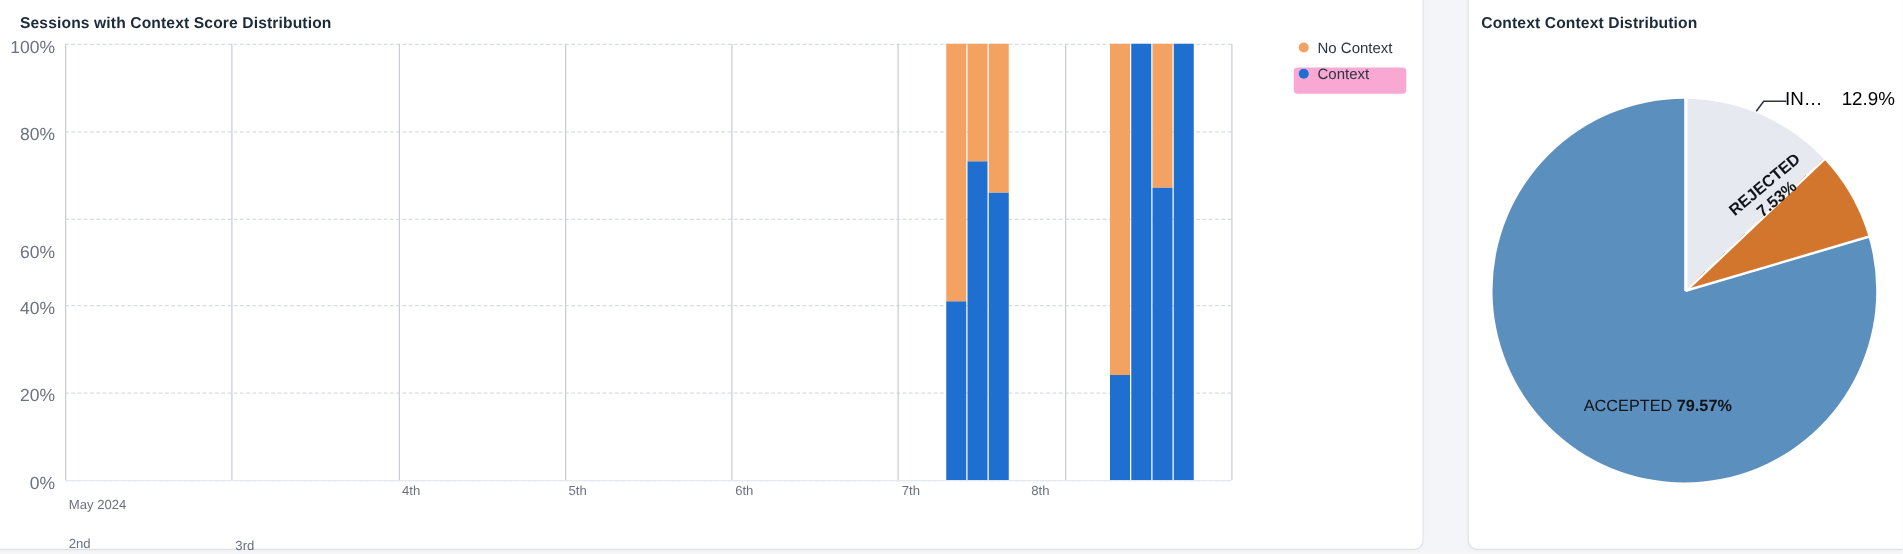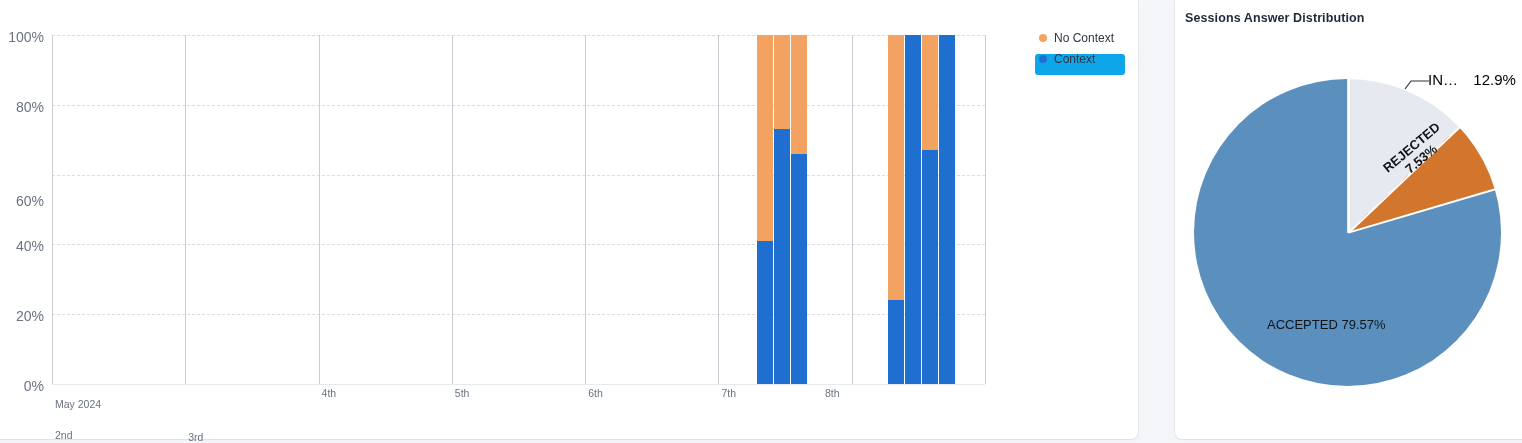--- a/index.html
+++ b/index.html
@@ -110,21 +110,21 @@
   .legend-row {
     display: flex;
     align-items: center;
     height: 21px;
     padding: 0 6px 12px 4px;
     border-radius: 3px;
     cursor: pointer;
     width: 90px;
     box-sizing: border-box;
   }
-  .legend-row.hover { background: #0ea5e9; }
+  .legend-row.hover { background: #f9a8d4; }
   .legend-dot {
     width: 8px; height: 8px; border-radius: 50%;
     margin-right: 7px; flex: none;
   }
   .legend-label { font-size: 12px; color: #2d3541; white-space: nowrap; }
 
   
   #pie-wrap {
     position: absolute;
     left: 1194px; top: 79px;
@@ -141,21 +141,21 @@
     background: #ffffff;
     transform-origin: 50% 100%;
   }
   .pie-label {
     position: absolute;
     font-size: 13px;
     color: #111418;
     white-space: nowrap;
   }
   #lbl-accepted { left: 73px; top: 238px; }
-  #lbl-accepted b { font-weight: normal; }
+  #lbl-accepted b { font-weight: bold; }
   #lbl-rejected {
     left: 188px; top: 60px;
     transform: rotate(-40deg);
     text-align: center;
     line-height: 1.12;
     font-weight: bold;
   }
   #lbl-in {
     left: 1428px; top: 71px;
     position: absolute;
@@ -167,20 +167,21 @@
     left: 1404px; top: 76px;
   }
 </style>
 </head>
 <body>
 
 <div id="root">
 
   <div class="panel" id="panel-bar"></div>
 
+  <div class="panel-title" id="bar-title">Sessions with Context Score Distribution</div>
 
   <div id="plot">
 
   <div class="hgrid" style="top: 349px;"></div>
       <div class="hgrid" style="top: 279.2px;"></div>
       <div class="hgrid" style="top: 209.4px;"></div>
       <div class="hgrid" style="top: 139.6px;"></div>
       <div class="hgrid" style="top: 69.8px;"></div>
       <div class="hgrid" style="top: 0px;"></div>
       <div class="vline" style="left: 133.286px;"></div>
@@ -246,21 +247,21 @@
         <span class="legend-label">No Context</span>
       </div>
       <div class="legend-row hover">
         <span class="legend-dot" style="background: rgb(31, 111, 208);"></span>
         <span class="legend-label">Context</span>
       </div>
     </div>
 
   <div class="panel" id="panel-pie"></div>
 
-  <div class="panel-title" id="pie-title">Sessions Answer Distribution</div>
+  <div class="panel-title" id="pie-title">Context Context Distribution</div>
 
   <div id="pie-wrap">
     <div id="pie" style="background: conic-gradient(rgb(230, 234, 240) 0deg, rgb(230, 234, 240) 46.44deg, rgb(210, 118, 46) 46.44deg, rgb(210, 118, 46) 73.548deg, rgb(91, 143, 190) 73.548deg, rgb(91, 143, 190) 360deg);"></div>
     <div class="pie-sep" id="sep-a" style="transform: rotate(0deg);"></div>
     <div class="pie-sep" id="sep-b" style="transform: rotate(46.44deg);"></div>
     <div class="pie-sep" id="sep-c" style="transform: rotate(73.548deg);"></div>
 
     <div class="pie-label" id="lbl-accepted">
       <span>ACCEPTED</span>
       <b>79.57%</b>

